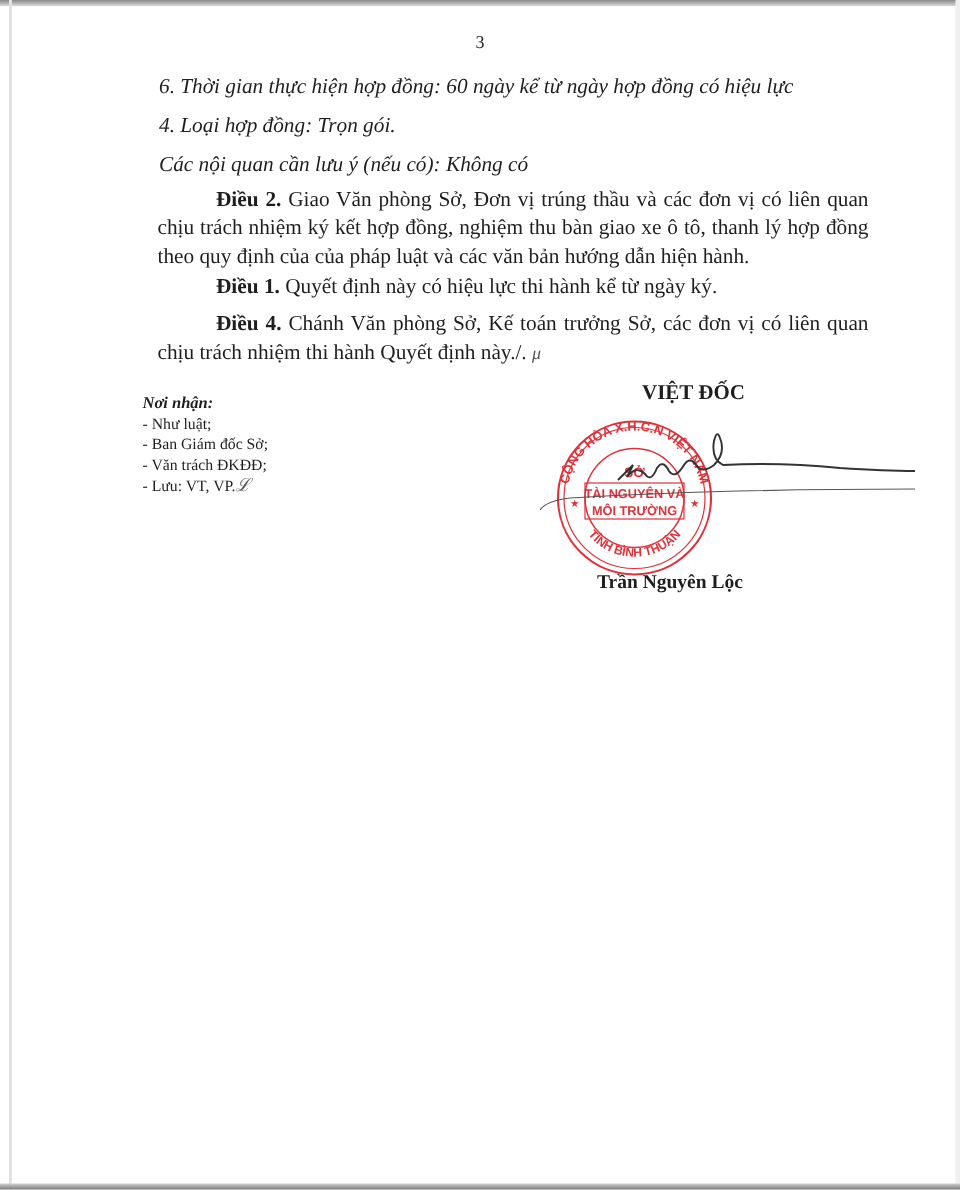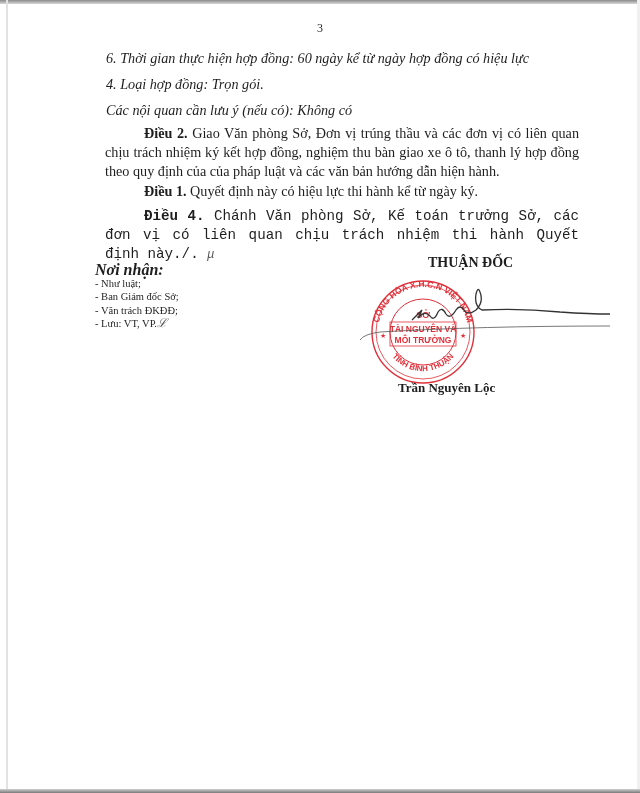--- a/index.html
+++ b/index.html
@@ -17,21 +17,21 @@
   .right-edge { position:absolute; left:637px; top:0; width:3px; height:793px; background:#f0f0f0; }
 
   .page-number { position:absolute; left:0; width:640px; top:21px; text-align:center; font-size:12px; }
 
   .line { position:absolute; font-size:14.2px; white-space:nowrap; line-height:18px;font-style:italic; }
   .para { position:absolute; left:94px; width:474px; font-size:14.2px; line-height:19px;
     text-align:justify; text-indent:39px;margin-left:11px; }
   .para b { font-weight:bold; }
 
   .recipients { position:absolute; left:95px; top:263px; font-size:10.5px; line-height:13.5px; }
-  .recipients .title { font-style:italic; font-weight:bold; font-size:16px; }
+  .recipients .title { font-style:italic; font-weight:bold; font-size:11px; }
 
   .signer-title { position:absolute; left:428px; top:255px; font-weight:bold; font-size:14px; }
   .signer-name { position:absolute; left:398px; top:380px; font-weight:bold; font-size:13px; }
 
   .stamp { position:absolute; left:360px; top:274px; width:126px; height:110px; }
   .signature { position:absolute; left:360px; top:280px; width:250px; height:90px; }
   .initial { color:#555; font-style:italic; font-size:12px; }
 </style>
 </head>
 <body>
@@ -44,31 +44,31 @@
 <div class="page-number">3</div>
 
 <div class="line" style="left:106px; top:49px;">6. Thời gian thực hiện hợp đồng: 60 ngày kể từ ngày hợp đồng có hiệu lực</div>
 <div class="line" style="left:106px; top:75px;">4. Loại hợp đồng: Trọn gói.</div>
 <div class="line" style="left:106px; top:101px;">Các nội quan cần lưu ý (nếu có): Không có</div>
 
 <div class="para" style="top:124px;"><b>Điều 2.</b><span> Giao Văn phòng Sở, Đơn vị trúng thầu và các đơn vị có liên quan chịu trách nhiệm ký kết hợp đồng, nghiệm thu bàn giao xe ô tô, thanh lý hợp đồng theo quy định của của pháp luật và các văn bản hướng dẫn hiện hành.</span></div>
 
 <div class="para" style="top:182px;"><b>Điều 1.</b><span> Quyết định này có hiệu lực thi hành kể từ ngày ký.</span></div>
 
-<div class="para" style="top:207px;font-family:Liberation Mono, monospace;"><b>Điều 4.</b><span> Chánh Văn phòng Sở, Kế toán trưởng Sở, các đơn vị có liên quan chịu trách nhiệm thi hành Quyết định này./.</span> <span class="initial">μ</span></div>
+<div class="para" style="top:207px;"><b>Điều 4.</b><span> Chánh Văn phòng Sở, Kế toán trưởng Sở, các đơn vị có liên quan chịu trách nhiệm thi hành Quyết định này./.</span> <span class="initial">μ</span></div>
 
 <div class="recipients">
   <div class="title">Nơi nhận:</div>
   <div>- Như luật;</div>
   <div>- Ban Giám đốc Sở;</div>
   <div>- Văn trách ĐKĐĐ;</div>
   <div><span>- Lưu: VT, VP.</span><span class="initial">ℒ</span></div>
 </div>
 
-<div class="signer-title">THUẬN ĐỐC</div>
+<div class="signer-title">VIỆT ĐỐC</div>
 
 <svg class="stamp" viewBox="0 0 126 110">
   <defs>
     <path id="arcTop" d="M 18 58 A 45 45 0 0 1 108 58"></path>
     <path id="arcBot" d="M 24 66 A 40 40 0 0 0 102 66"></path>
   </defs>
   <circle cx="63" cy="58" r="51" fill="none" stroke="#e0303a" stroke-width="1.4"></circle>
   <circle cx="63" cy="58" r="47" fill="none" stroke="#e0303a" stroke-width="0.8"></circle>
   <circle cx="63" cy="58" r="33" fill="none" stroke="#e0303a" stroke-width="1"></circle>
   <text font-family="Liberation Sans, sans-serif" font-size="8.5" fill="#e0303a" font-weight="bold"><textPath href="#arcTop" startOffset="50%" text-anchor="middle">CỘNG HÒA X.H.C.N VIỆT NAM</textPath></text>

